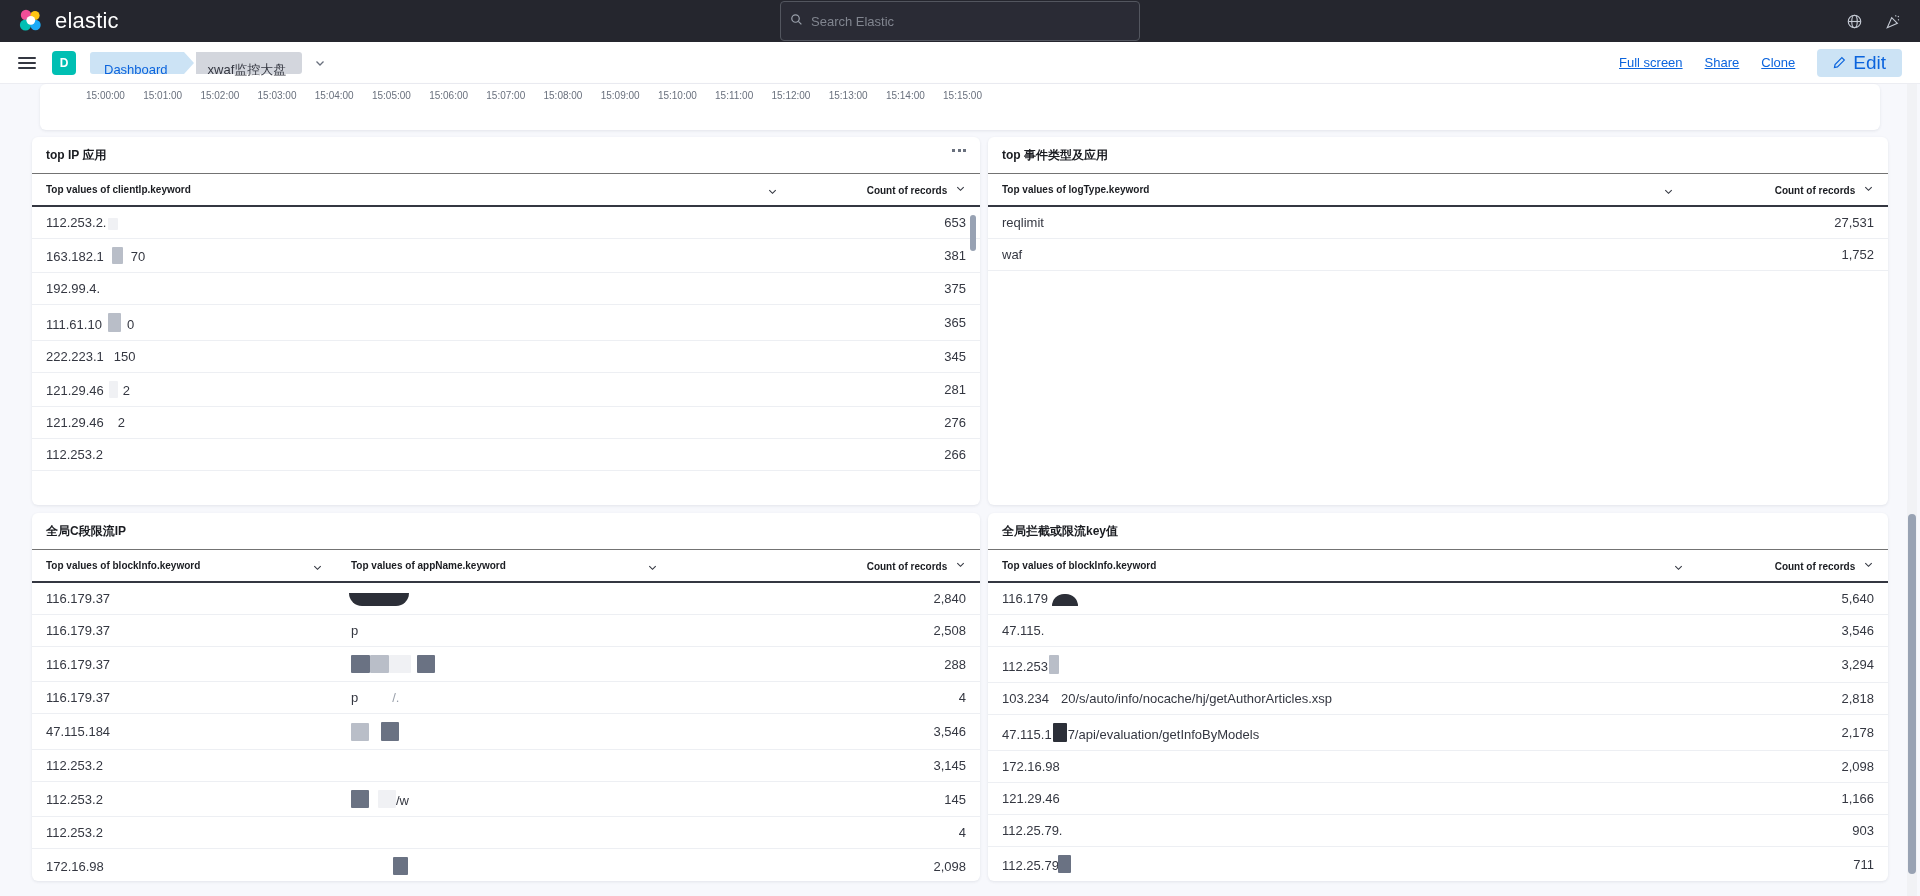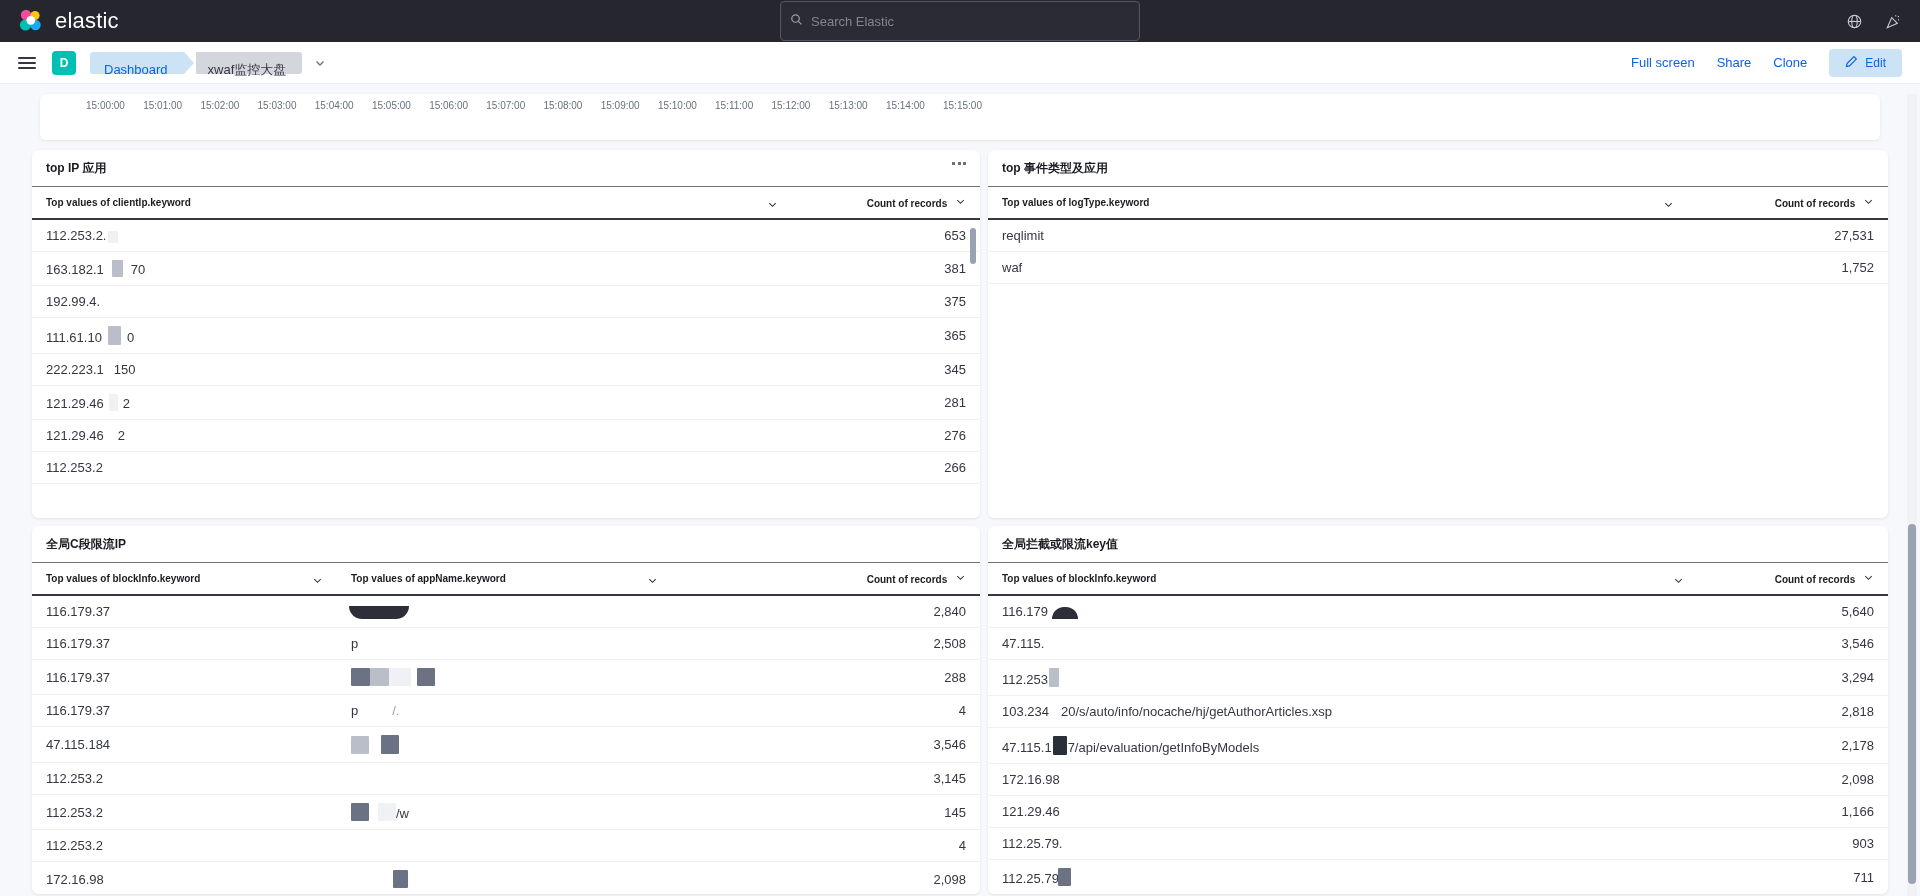--- a/index.html
+++ b/index.html
@@ -61,32 +61,32 @@
     content: ""; position: absolute; right: -10px; top: 0;
     border-left: 10px solid #CCE3F5;
     border-top: 11px solid transparent; border-bottom: 11px solid transparent;
   }
   .crumb.last {
     background: #D3D6DD; color: #343741; border-radius: 0 3px 3px 0;
     margin-left: 12px; padding-left: 12px;
   }
   .crumb-caret { margin-left: 12px; cursor: pointer; line-height: 0; }
   .crumbbar-right { margin-left: auto; display: flex; align-items: center; gap: 22px; }
-  .navlink { color: #0B64DD; font-size: 13px; cursor: pointer; }
+  .navlink { color: #0B64DD; font-size: 13px; cursor: pointer; text-decoration: underline; }
   .edit-btn {
     background: #CCE3F5; color: #0B64DD; border: 0; border-radius: 4px;
-    height: 28px; padding: 0 16px; font-size: 12px; font-family: inherit;
+    height: 28px; padding: 0 16px; font-size: 19px; font-family: inherit;
     display: flex; align-items: center; gap: 7px; cursor: pointer;
   }
   
   .board { padding: 0 8px 0 8px; height: 812px; position: relative; }
   .axis-strip {
     background: #FFFFFF; border-radius: 6px;
     box-shadow: 0 1px 3px rgba(50,60,80,.10);
-    height: 46px; display: flex; width: 1840px; margin: 10px auto;
+    height: 46px; display: flex; width: 1840px; margin: 0 auto;
   }
   .axis-left { width: 948px; position: relative; }
   .axis-right { flex: 1; }
   .axis-ticks {
     position: absolute; top: 6px; left: 46px; right: 6px;
     display: flex; justify-content: space-between;
   }
   .axis-tick { font-size: 10px; color: #69707D; }
   .axis-title {
     position: absolute; top: 24px; width: 100%;

